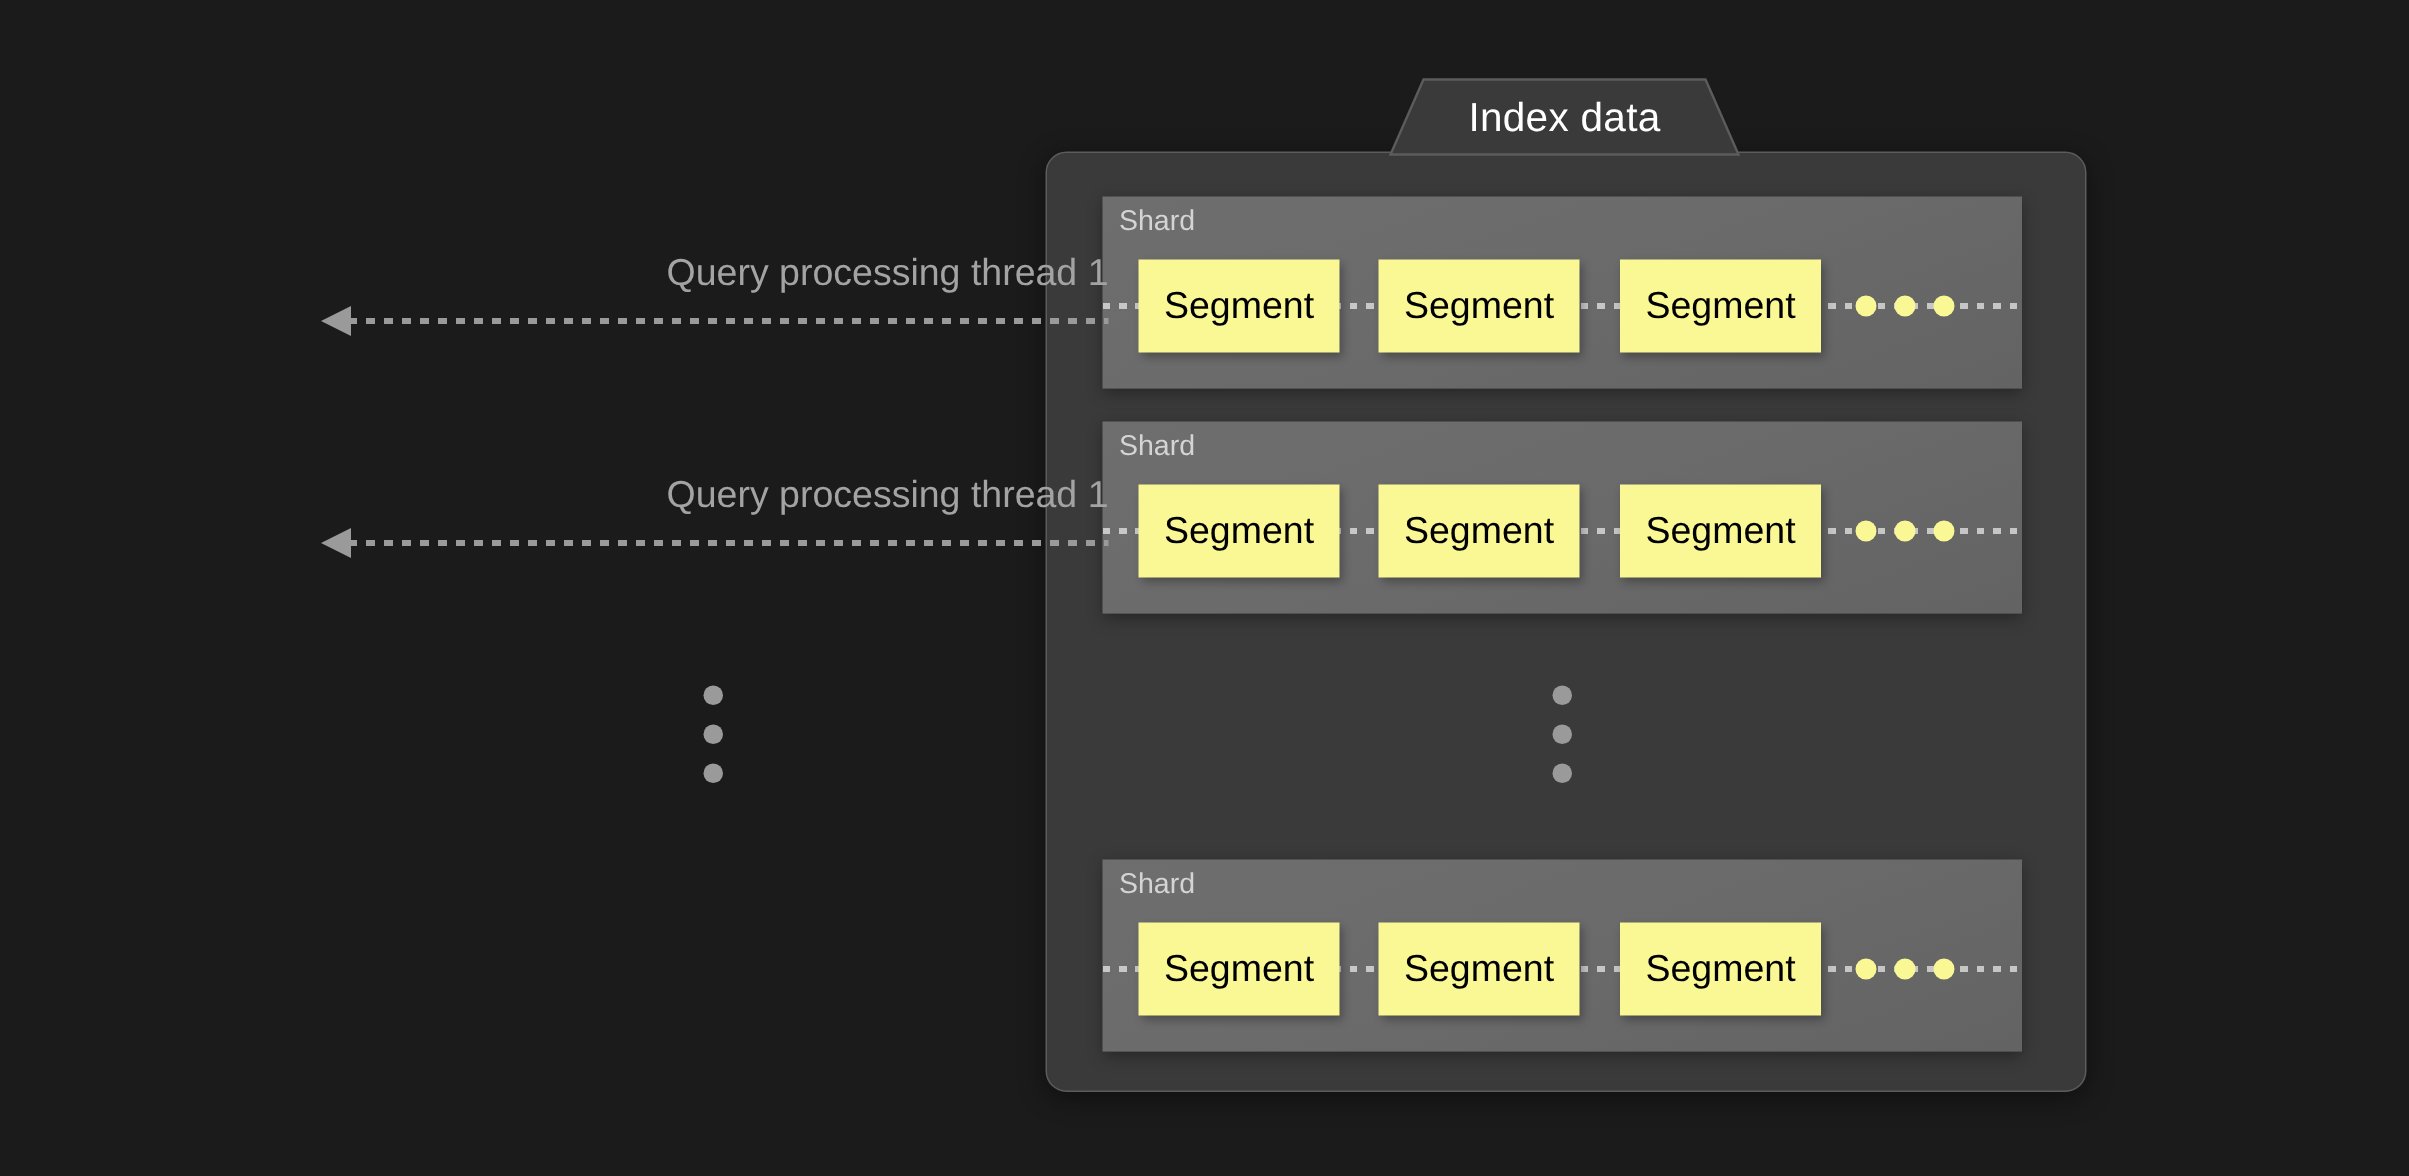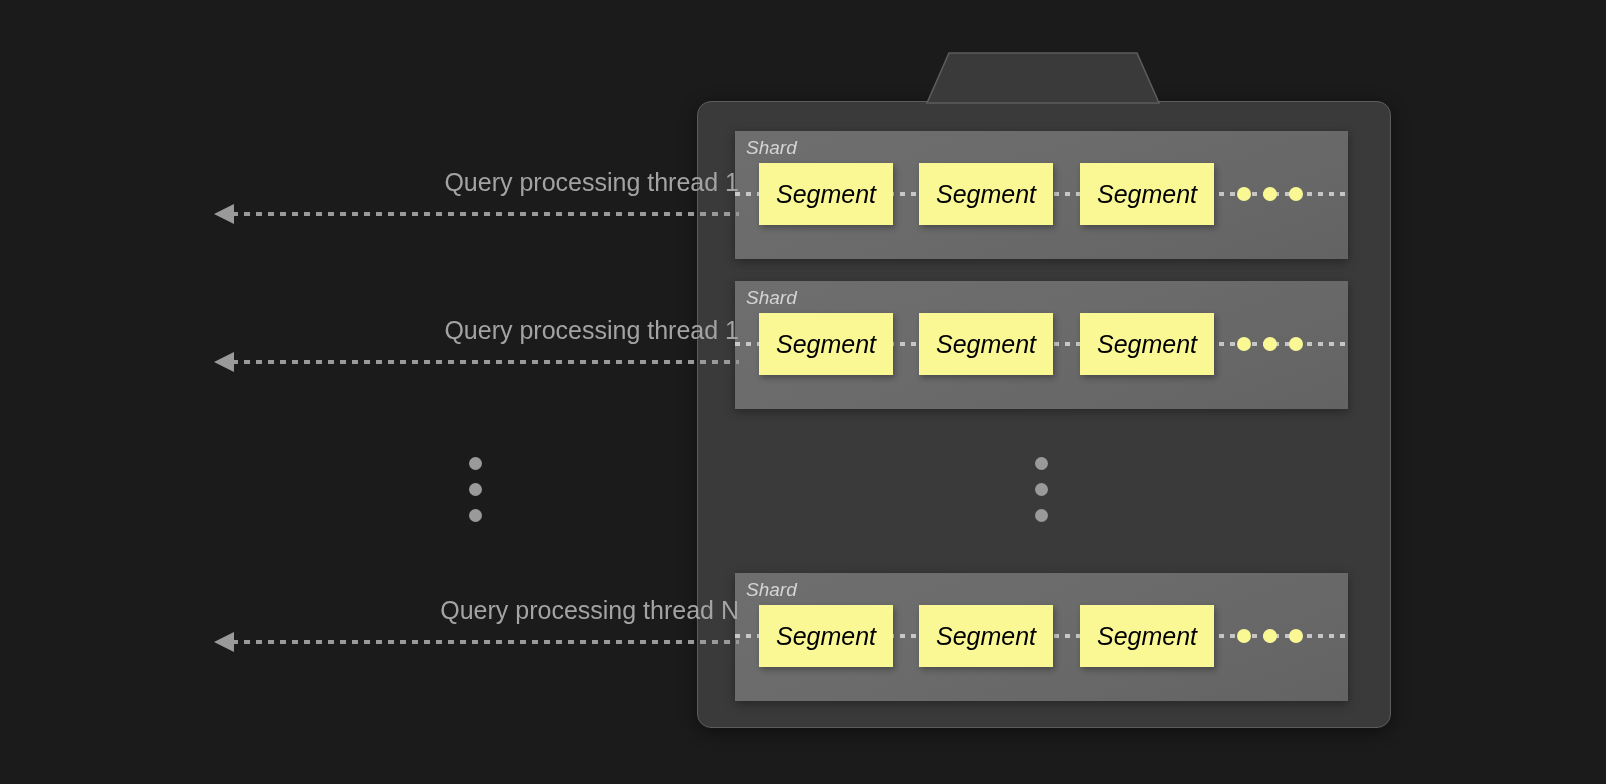--- a/index.html
+++ b/index.html
@@ -55,39 +55,38 @@
   }
 
   
   .shard {
     position: absolute;
     left: 735px;
     width: 613px;
     height: 128px;
     background: linear-gradient(160deg, #6e6e6e 0%, #6b6b6b 45%, #636363 100%);
     box-shadow: 0 3px 10px rgba(0,0,0,0.35);
-    font-style: italic;
   }
   .shard-1 { top: 131px; }
   .shard-2 { top: 281px; }
   .shard-3 { top: 573px; }
 
   .shard-label {
     position: absolute;
     left: 11px;
     top: 6px;
     color: #d4d4d4;
     font-size: 19px;
   }
 
   
   .seg-row {
     position: absolute;
     left: 0;
-    top: 32px;
+    top: 42px;
     width: 613px;
     height: 62px;
   }
   .segment {
     position: absolute;
     top: 0;
     width: 134px;
     height: 62px;
     background: #faf894;
     display: flex;
@@ -186,20 +185,21 @@
 </head>
 <body>
 
 <div id="stage">
 
   <div class="index-container"></div>
 
   <svg class="index-tab-edge" viewBox="0 0 234 52" preserveAspectRatio="none">
     <polygon points="23,1 211,1 233,51 1,51" fill="#3a3a3a" stroke="#5c5c5c" stroke-width="1.6"></polygon>
   </svg>
+  <div class="index-tab-label">Index data</div>
 
   <div class="shard shard-1">
     <div class="shard-label">Shard</div>
     <div class="seg-row">
       <div class="shard-dotline"></div>
       <div class="segment s0">Segment</div>
       <div class="segment s1">Segment</div>
       <div class="segment s2">Segment</div>
       <div class="ydot d0"></div>
       <div class="ydot d1"></div>
@@ -250,19 +250,14 @@
     <div class="thread-line"></div>
     <div class="thread-arrow"></div>
   </div>
 
   <div class="thread thread-2">
     <div class="thread-label">Query processing thread 1</div>
     <div class="thread-line"></div>
     <div class="thread-arrow"></div>
   </div>
 
-  <div class="thread thread-3">
-    <div class="thread-label">Query processing thread N</div>
-    <div class="thread-line"></div>
-    <div class="thread-arrow"></div>
-  </div>
 
 </div>
 
 </body></html>

